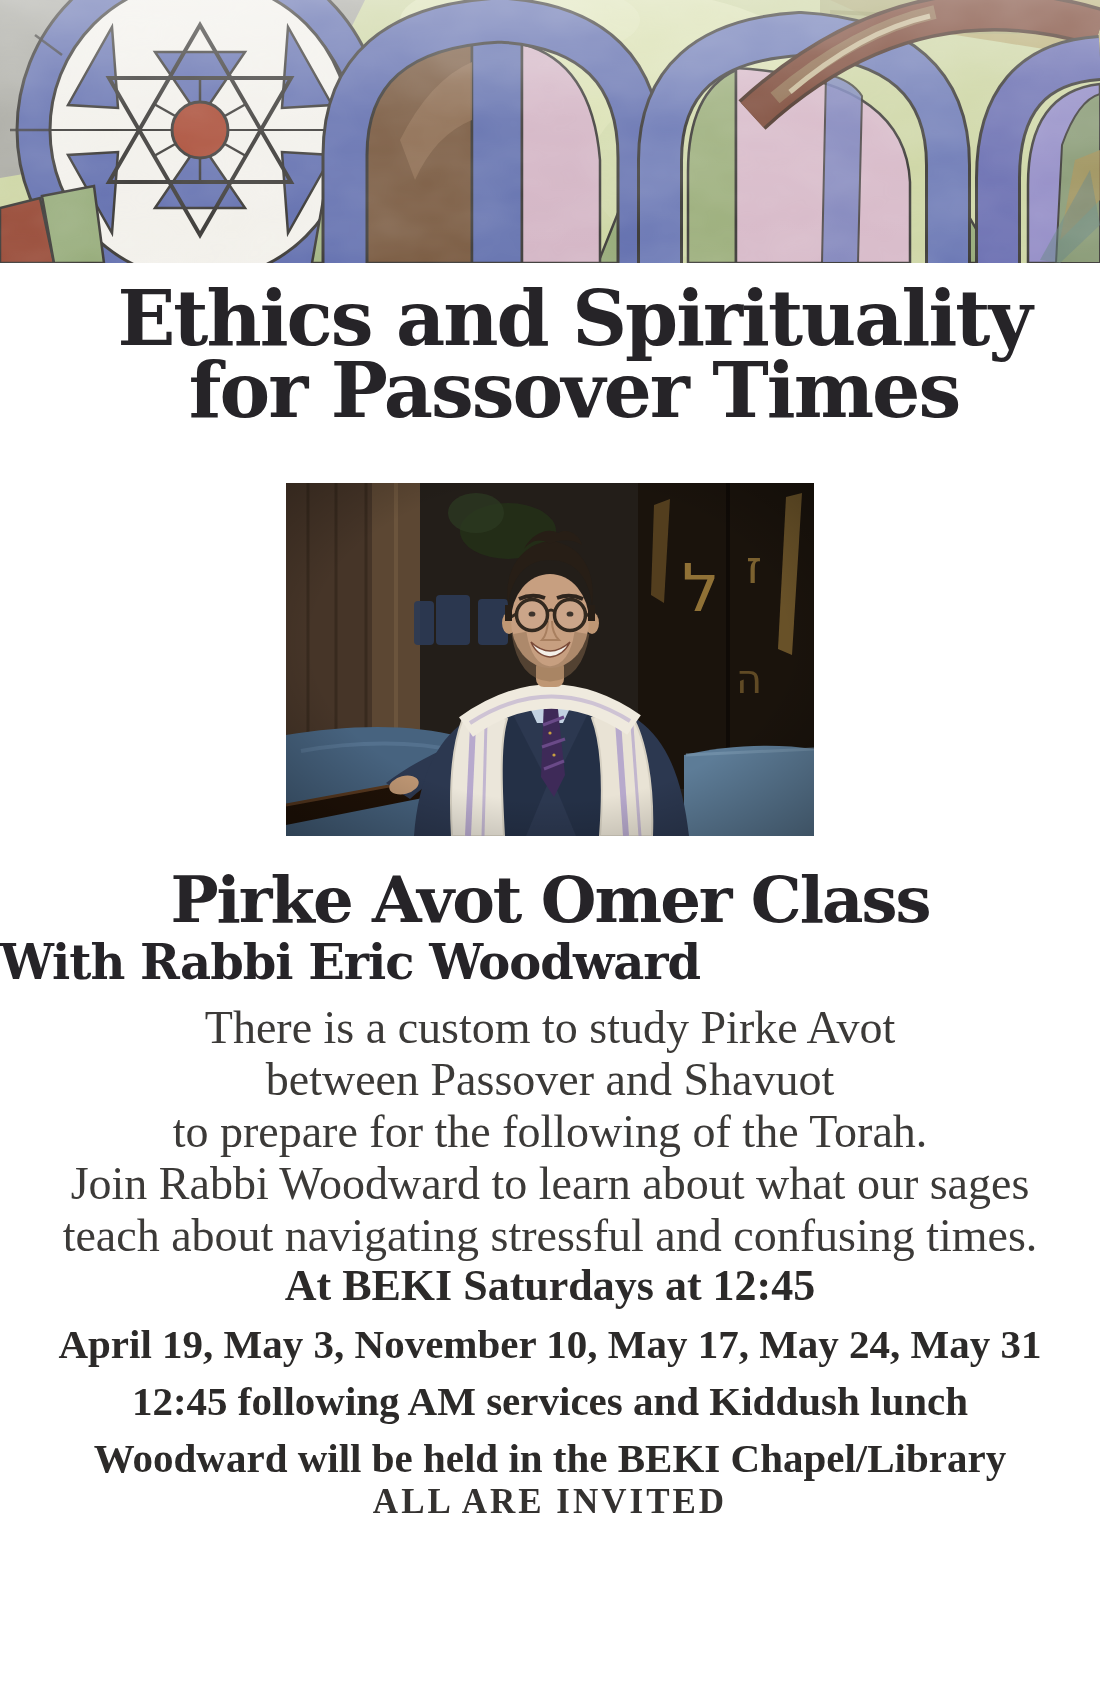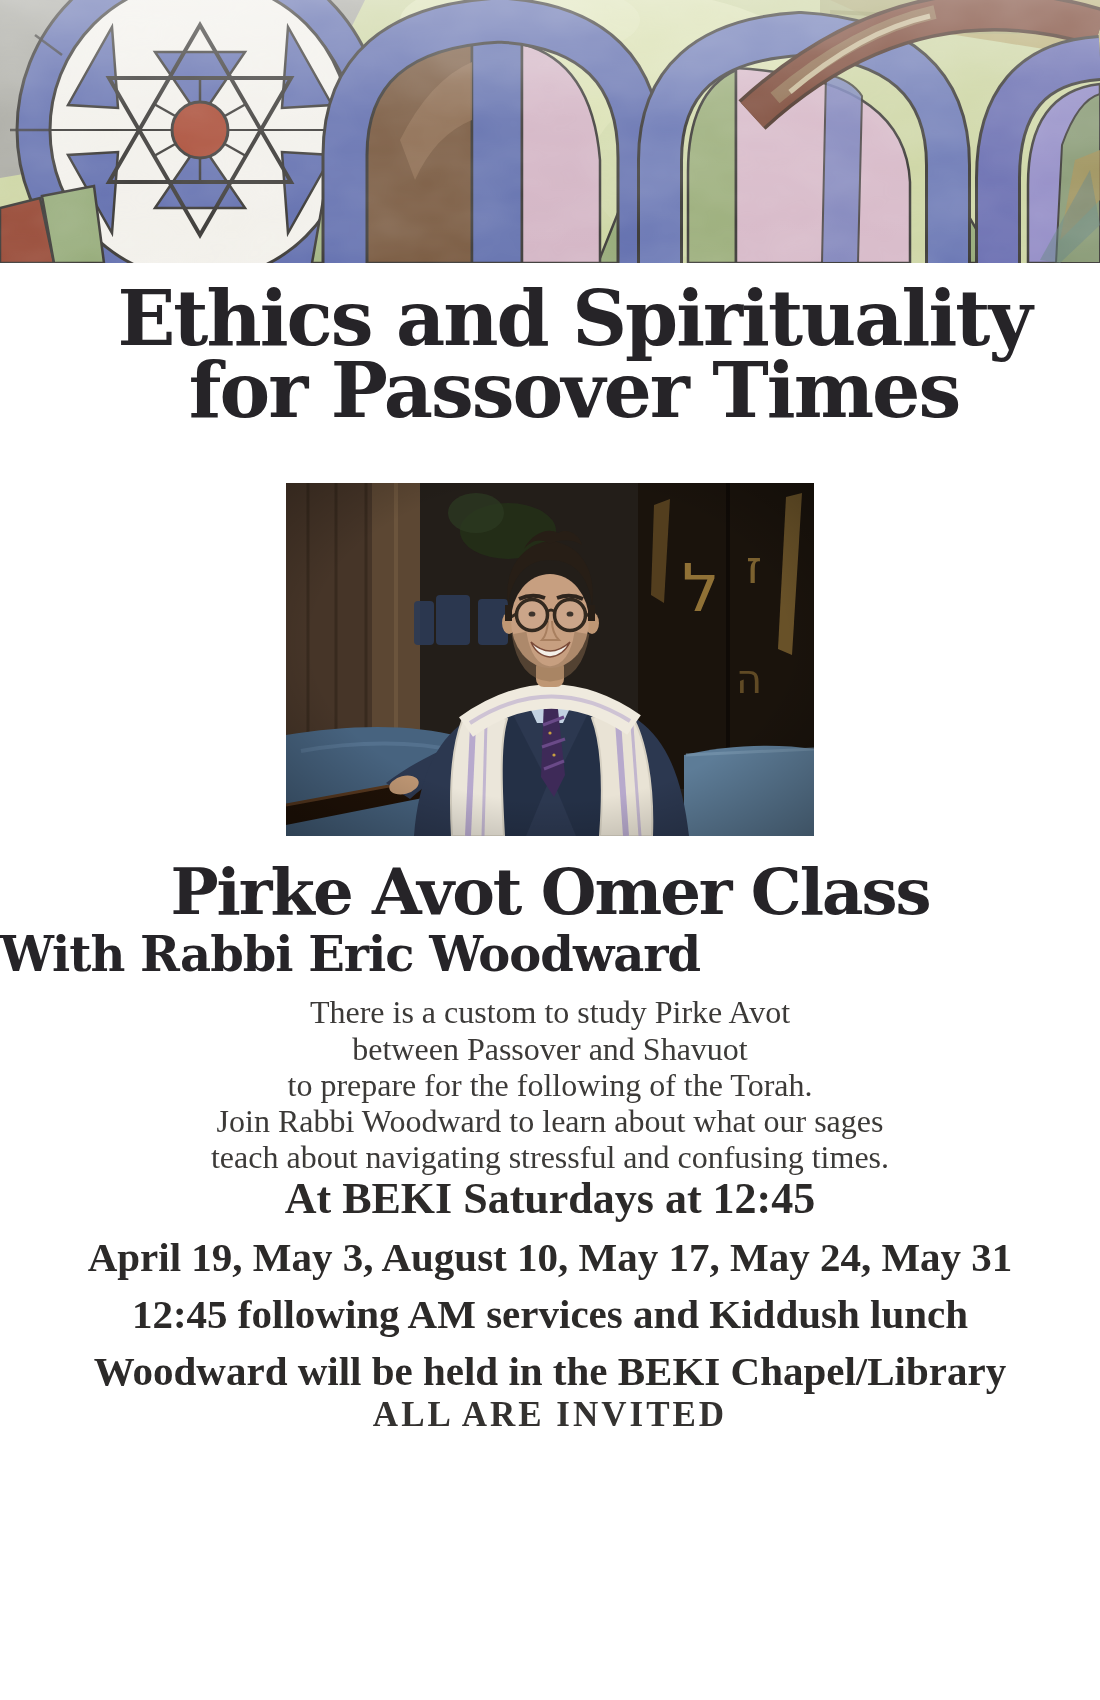--- a/index.html
+++ b/index.html
@@ -11,32 +11,32 @@
   .banner { display:block; width:1100px; height:263px; }
   .title {
     margin-top:20px; text-align:center;
     font-family:"DejaVu Serif", serif;
     font-weight:bold; font-size:76px; line-height:0.95;
     letter-spacing:-2px; color:#262428;padding-left:48px;
   }
   .photo-wrap { width:528px; height:353px; margin:56px auto 0; }
   .photo-wrap svg { display:block; width:528px; height:353px; }
   .class-heading {
-    margin-top:24px; text-align:center;
+    margin-top:32px; text-align:center;
     font-family:"DejaVu Serif", serif;
     font-weight:bold; font-size:64px; line-height:1.0;
     letter-spacing:-2px; color:#262428;
   }
   .class-subheading {
     margin-top:6px; text-align:left;
     font-family:"DejaVu Serif", serif;
     font-weight:bold; font-size:48px; line-height:1.0;
     letter-spacing:-1px; color:#262428;
   }
-  .description { margin-top:16px; text-align:center; font-size:32px; line-height:1.13; color:#3c3a38; }
+  .description { margin-top:16px; text-align:center; font-size:46px; line-height:1.13; color:#3c3a38; }
   .description div { white-space:nowrap; }
   .sched-main {
     text-align:center; font-weight:bold;
     font-size:44px; line-height:1.1; color:#2c2a29;
   }
   .sched-line {
     margin-top:10px; text-align:center; font-weight:bold;
     font-size:41px; line-height:1.15; color:#2c2a29;
   }
   .invitation {
@@ -266,19 +266,19 @@
 
   <div class="description">
     <div>There is a custom to study Pirke Avot</div>
     <div>between Passover and Shavuot</div>
     <div>to prepare for the following of the Torah.</div>
     <div>Join Rabbi Woodward to learn about what our sages</div>
     <div>teach about navigating stressful and confusing times.</div>
   </div>
 
   <div class="sched-main">At BEKI Saturdays at 12:45</div>
-  <div class="sched-line">April 19, May 3, August 10, May 17, May 24, May 31</div>
+  <div class="sched-line">April 19, May 3, November 10, May 17, May 24, May 31</div>
   <div class="sched-line">12:45 following AM services and Kiddush lunch</div>
   <div class="sched-line">Woodward will be held in the BEKI Chapel/Library</div>
 
   <div class="invitation">ALL ARE INVITED</div>
 
 </div>
 
 </body></html>

